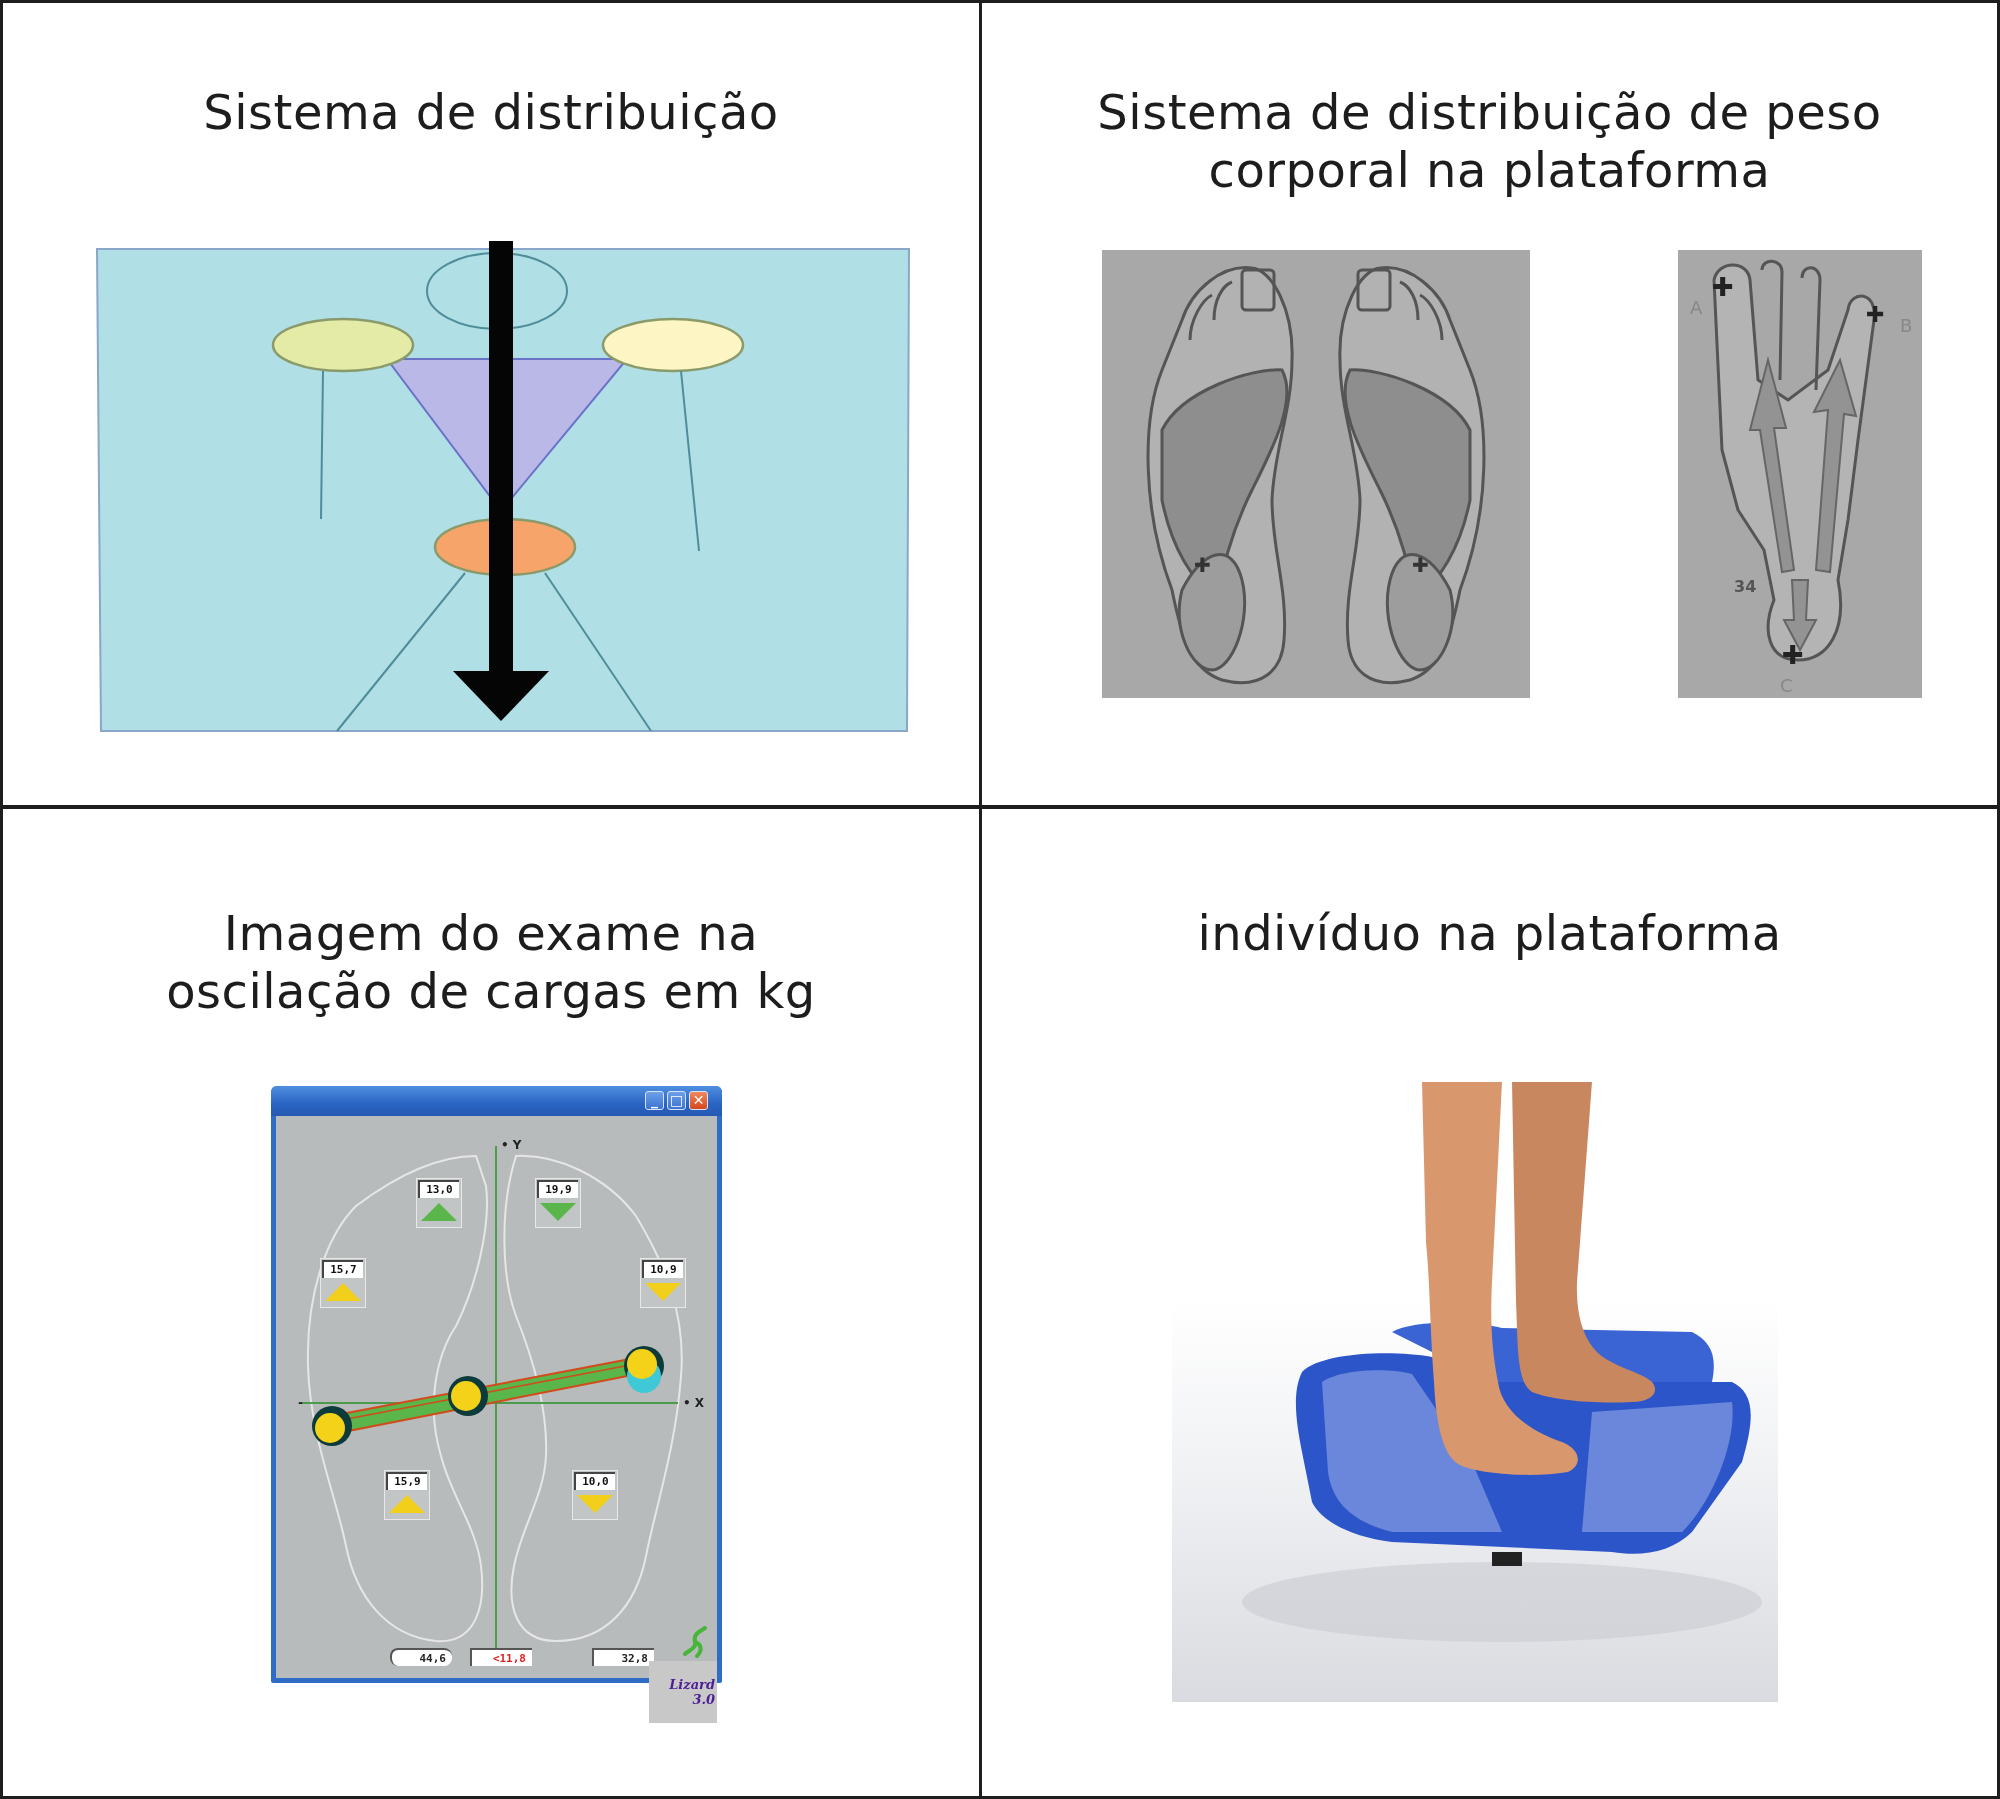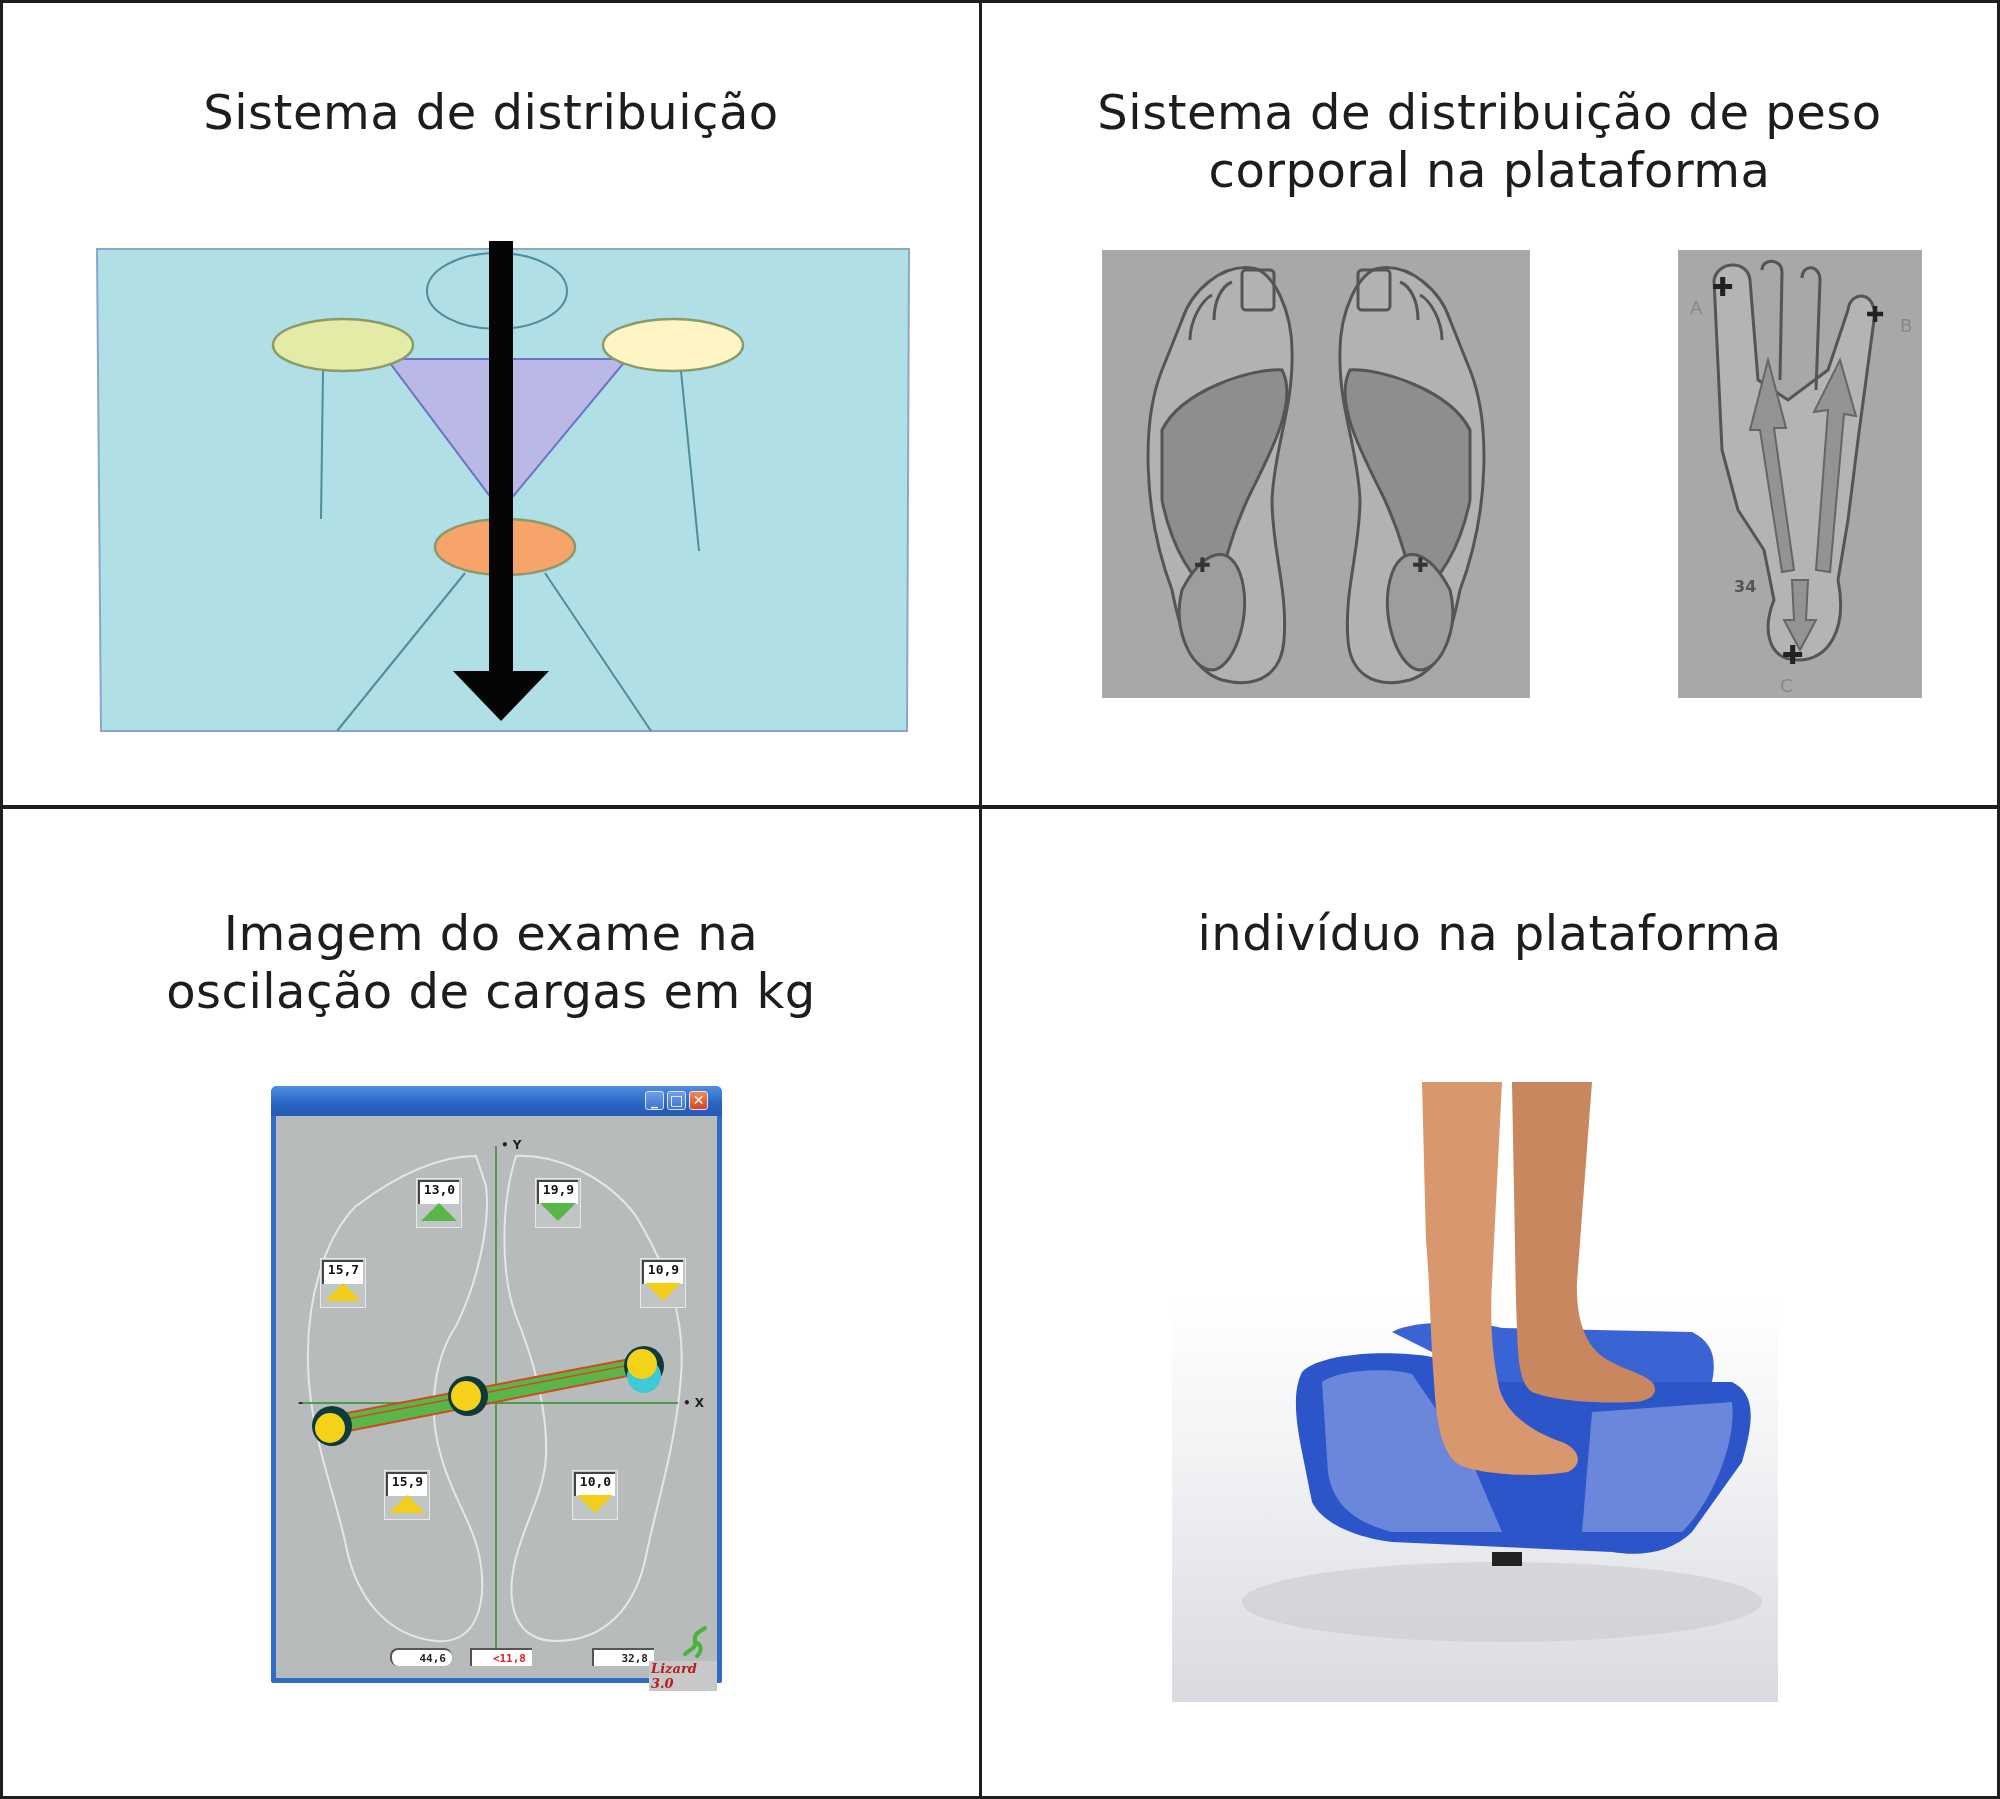--- a/index.html
+++ b/index.html
@@ -36,28 +36,28 @@
             border:1px solid #d6e4f7; font-size:14px; line-height:17px; text-align:center; color:#fff; font-weight:bold; }
   .lz-min { left:374px; background:linear-gradient(#6ea0e8,#3b73cf); }
   .lz-max { left:396px; background:linear-gradient(#6ea0e8,#3b73cf); }
   .lz-close { left:418px; background:linear-gradient(#f08a5c,#d5461f); }
   .lz-client { position:absolute; left:5px; top:30px; width:441px; height:562px; background:#b8bbbc; }
   .lz-svg { position:absolute; left:0; top:0; }
   .val-box { position:absolute; background:#ffffff; border-top:2px solid #444; border-left:2px solid #444;
              font-family:"DejaVu Sans Mono","Liberation Mono",monospace; font-weight:bold; font-size:11px;
              line-height:14px; text-align:center; color:#111; box-sizing:border-box; }
   .sensor { position:absolute; width:46px; height:50px; background:#c2c5c6; border:1px solid #e8e8e8; box-sizing:border-box; }
-  .sensor .val-box { left:1px; top:1px; width:41px; height:24px; font-size:13px; line-height:16px; }
+  .sensor .val-box { left:1px; top:1px; width:41px; height:18px; font-size:11px; line-height:16px; }
   .sensor svg { position:absolute; left:2px; top:20px; }
   .total { position:absolute; top:532px; height:18px; width:62px; background:#fff; font-family:"DejaVu Sans Mono","Liberation Mono",monospace;
            font-weight:bold; font-size:11px; line-height:18px; text-align:right; padding-right:6px; box-sizing:border-box; color:#222;
            border-top:2px solid #555; border-left:2px solid #555; }
   .total.red { color:#e02020; }
   .lz-brand { position:absolute; left:373px; top:545px; font-family:"DejaVu Serif","Liberation Serif",serif; font-style:italic;
-              font-weight:bold; font-size:13px; color:#b91c1c; background:#c8c8c8; padding:0 2px; }
+              font-weight:bold; font-size:13px; color:#4c1d95; background:#c8c8c8; padding:16px 2px;text-align:right; }
   .axis-label { position:absolute; font-family:"DejaVu Sans","Liberation Sans",sans-serif; font-weight:bold; font-size:12px; color:#222; }
 
   
   .photo { position:absolute; left:190px; top:273px; width:606px; height:620px;
            background:linear-gradient(#ffffff 0%, #ffffff 35%, #f2f3f5 60%, #d9dbe0 100%); overflow:hidden; }
 </style>
 </head>
 <body>
 
 <div class="frame"></div>

